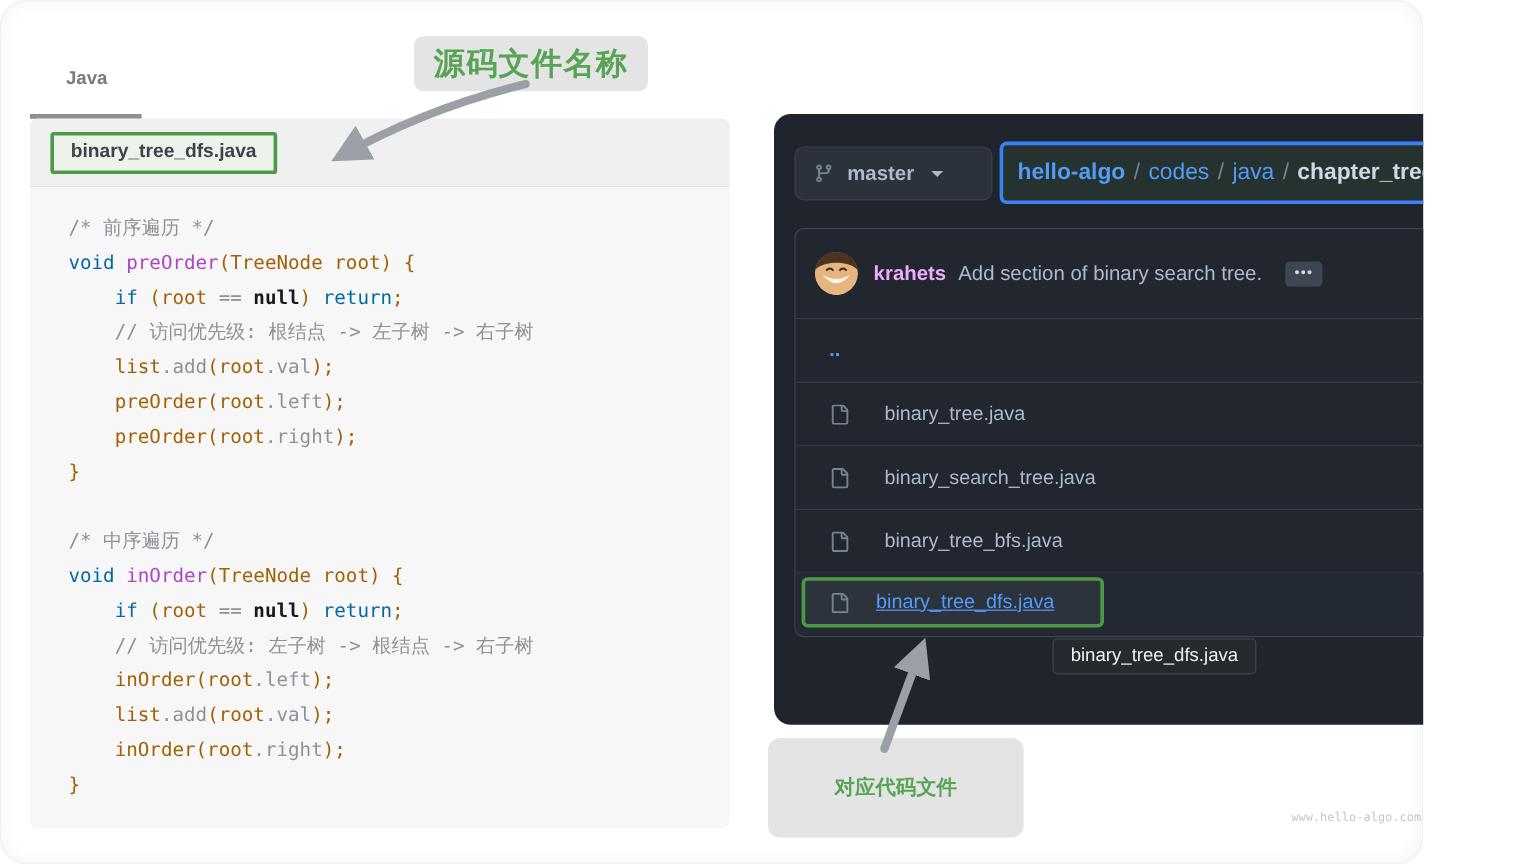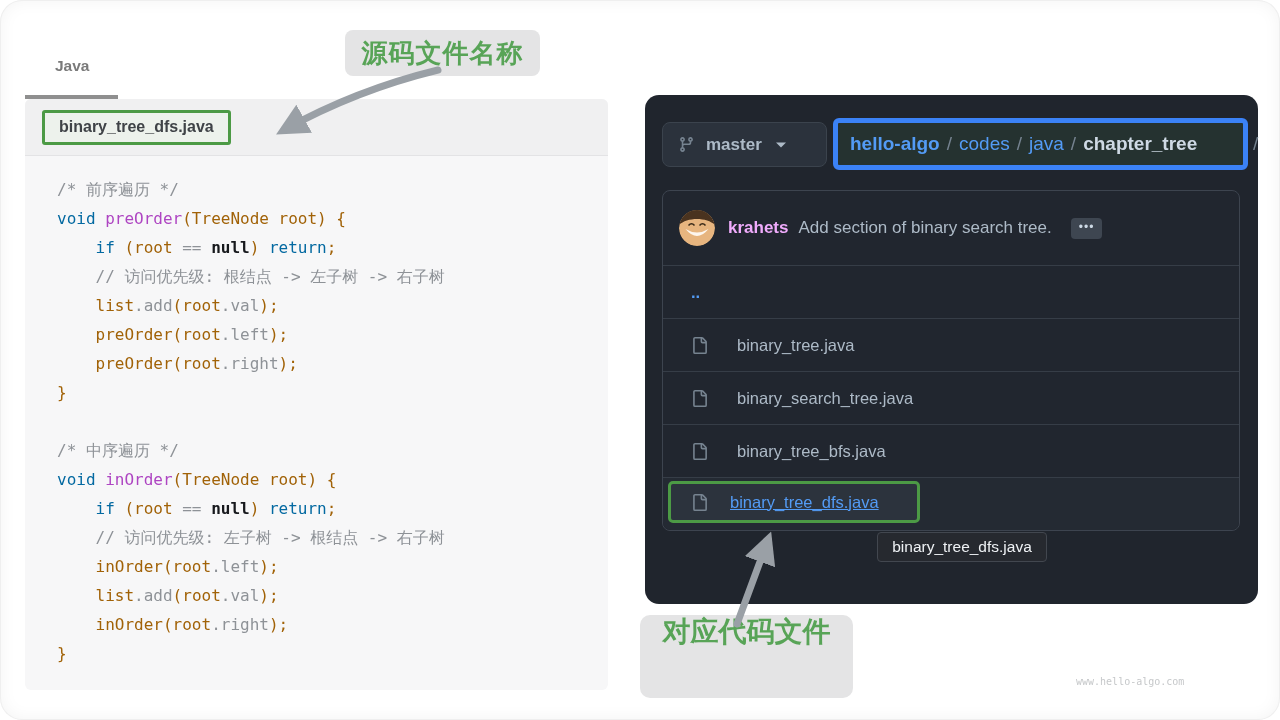--- a/index.html
+++ b/index.html
@@ -1,19 +1,19 @@
 <!DOCTYPE html>
 <html><head>
 <meta charset="utf-8">
 <style>
   * { margin:0; padding:0; box-sizing:border-box; }
   html,body { background:#ffffff; }
   body { width:1280px; height:720px; font-family:"Liberation Sans",sans-serif; }
 
-  .frame { position:relative; width:1280px; height:720px; background:#fff;
+  .frame { position:relative; width:1186px; height:720px; background:#fff;
            border-radius:22px; box-shadow: inset 0 0 0 1px #efefef, inset 0 0 18px rgba(0,0,0,0.05);
            overflow:hidden; }
 
   
   .lang-tab { position:absolute; left:55px; top:57px; font-size:15.5px; font-weight:700;
               color:#7a7a7a; cursor:pointer; }
   .tab-indicator { position:absolute; left:25px; top:95px; width:93px; height:4px; background:#8f8f8f; }
 
   .code-card { position:absolute; left:25px; top:99px; width:583px; height:591px;
                background:#f7f7f8; border-radius:6px; }
@@ -30,36 +30,36 @@
   .tk-nf { color:#ae45c2; }
   .tk-n  { color:#a16207; font-weight:500; }
   .tk-o  { color:#8e9297; }
   .tk-l  { color:#17191d; font-weight:700; }
 
   
   .callout { background:#e4e4e5; color:#58a457; font-weight:700; text-align:center; }
   .callout-top { position:absolute; left:345px; top:30px; width:195px; height:46px; border-radius:8px;
                  font-size:26px; letter-spacing:1px; display:flex; align-items:center; justify-content:center; }
   .callout-bottom { position:absolute; left:640px; top:615px; width:213px; height:83px; border-radius:10px;
-                    font-size:28px; line-height:33px; display:flex; flex-direction:column;
-                    align-items:center; justify-content:space-between; }
+                    font-size:17px; line-height:33px; display:flex; flex-direction:column;
+                    align-items:center; justify-content:center; }
   .arrows { position:absolute; left:0; top:0; width:1280px; height:720px; pointer-events:none; z-index:6; }
 
   
   .gh-panel { position:absolute; left:645px; top:95px; width:613px; height:509px;
               background:#20252d; border-radius:14px; }
 
   .branch-btn { position:absolute; left:17px; top:27px; width:165px; height:45px;
                 background:#2b323c; border:1px solid #3b434d; border-radius:8px;
                 display:flex; align-items:center; gap:11px; padding:0 15px;
                 color:#adbac7; font-size:17px; font-weight:600; cursor:pointer; }
   .branch-btn svg { flex:none; }
 
   .crumb-box { position:absolute; left:188px; top:23px; width:415px; height:52px;
-               border:5px solid #3b82f6; border-radius:6px; background:rgba(87,166,74,0.10);
+               border:3px solid #3b82f6; border-radius:6px; background:rgba(87,166,74,0.10);
                display:flex; align-items:center; padding:0 12px; font-size:19px; white-space:nowrap; }
   .crumb-sep { color:#768390; padding:0 7px; }
   .crumb-link { color:#539bf5; cursor:pointer; }
   .crumb-link.bold { font-weight:700; }
   .crumb-current { color:#ced9e4; font-weight:700; }
   .crumb-trail { position:absolute; left:608px; top:38px; color:#768390; font-size:19px; }
 
   .gh-box { position:absolute; left:17px; top:95px; width:578px;
             border:1px solid #3d444f; border-radius:8px; background:#21262f; }
   .commit-row { height:75px; display:flex; align-items:center; gap:13px; padding:0 16px;

